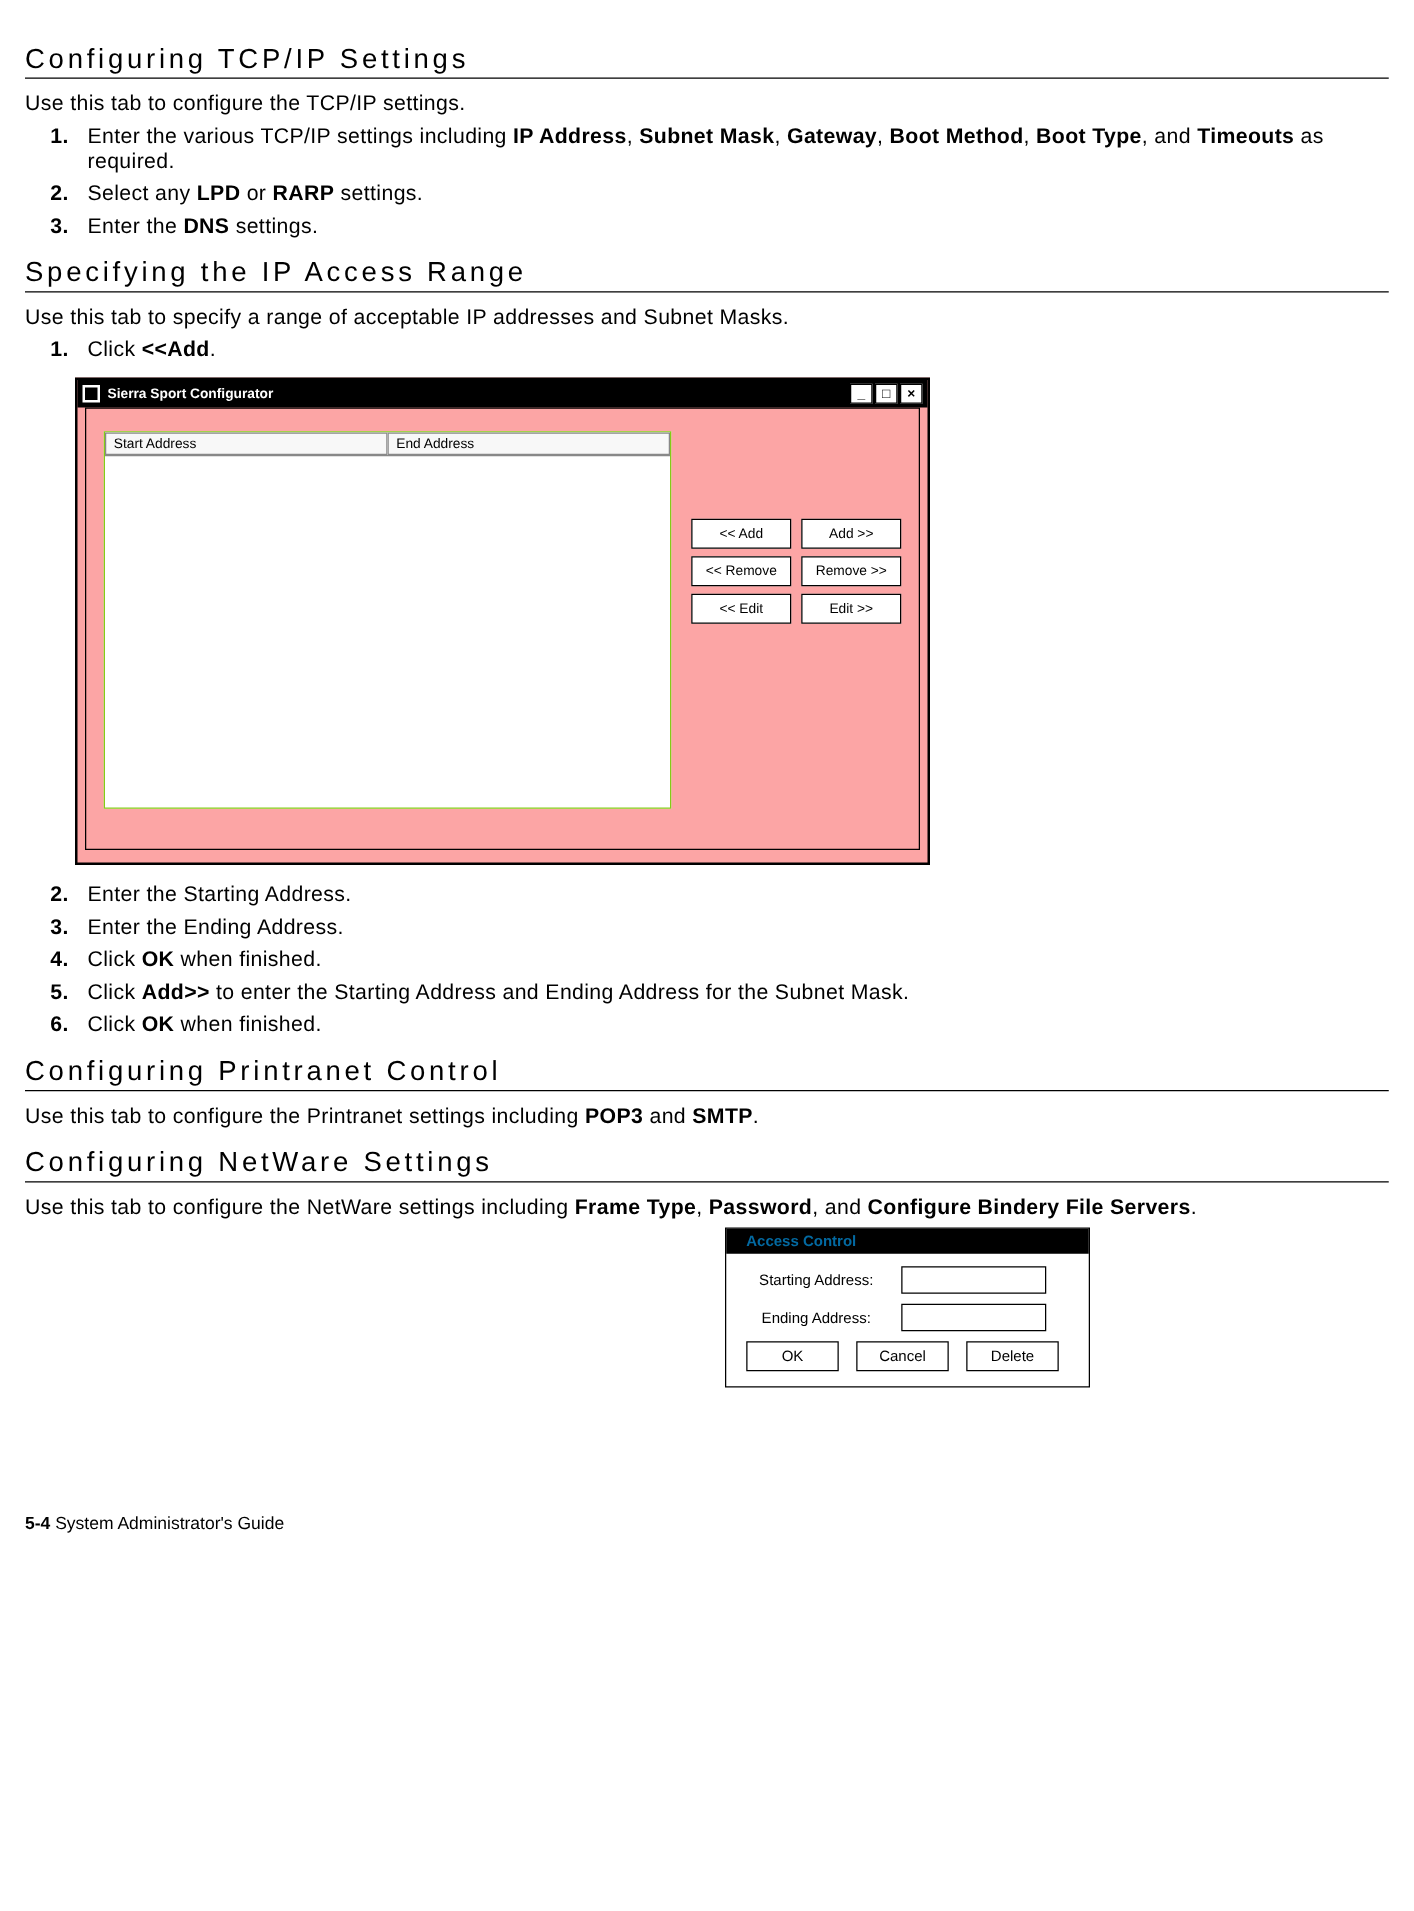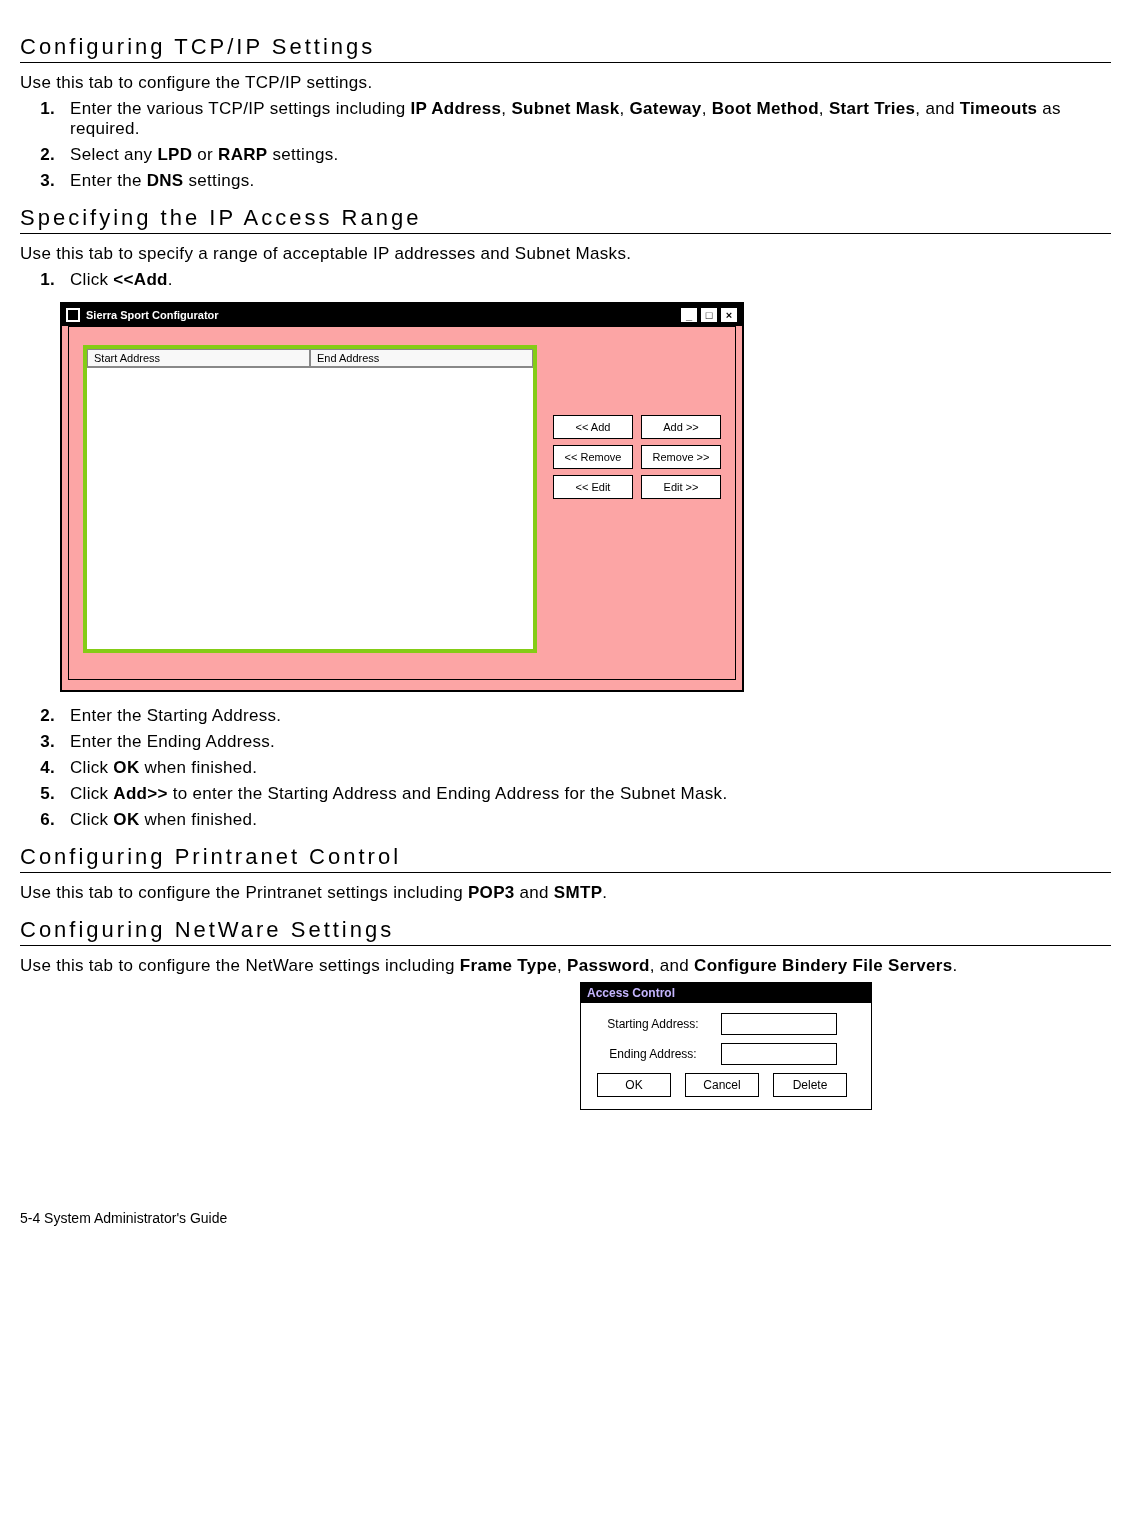--- a/index.html
+++ b/index.html
@@ -110,21 +110,21 @@
     .tab-panel {
       border: 1px solid #000;
       margin: 0 6px 10px 6px;
       padding: 18px 14px 24px 14px;
       display: flex;
       gap: 16px;
       align-items: flex-start;
       min-height: 310px;
     }
     .listbox {
-      border: 4px solid #84cc16;
+      border: 1px solid #84cc16;
       background: #fff;
       flex: 1;
       min-width: 180px;
       height: 300px;
     }
     .listhead {
       display: flex;
       border-bottom: 1px solid #888;
     }
     .listhead div {
@@ -162,23 +162,23 @@
       width: 290px;
       margin-left: 560px;
       margin-top: 4px;
       font-family: "MS Sans Serif", Tahoma, Arial, sans-serif;
       font-size: 12px;
       letter-spacing: 0;
       background: #fff;
     }
     .access-title {
       background: #000;
-      color: #c4b5fd;
-      font-weight: bold;
-      padding: 3px 6px;
+      color: #0369a1;
+      font-weight: bold;
+      padding: 3px 16px;
     }
     .access-body {
       padding: 10px 10px 12px 12px;
     }
     .access-row {
       display: flex;
       align-items: center;
       margin-bottom: 8px;
       gap: 8px;
     }
@@ -207,30 +207,30 @@
       align-items: center;
       justify-content: center;
       background: #fff;
     }
 
     .footer {
       margin-top: 100px;
       font-size: 14px;
       letter-spacing: 0;
     }
-    .footer .pg { font-weight: normal; }
+    .footer .pg { font-weight: bold; }
   </style>
 </head>
 <body>
 
 <h2>Configuring TCP/IP Settings</h2>
 <p class="intro">Use this tab to configure the TCP/IP settings.</p>
 <ol>
   <li>
-    <span>Enter the various TCP/IP settings including </span><span class="bold">IP Address</span><span>, </span><span class="bold">Subnet Mask</span><span>, </span><span class="bold">Gateway</span><span>, </span><span class="bold">Boot Method</span><span>, </span><span class="bold">Start Tries</span><span>, and </span><span class="bold">Timeouts</span><span> as required.</span>
+    <span>Enter the various TCP/IP settings including </span><span class="bold">IP Address</span><span>, </span><span class="bold">Subnet Mask</span><span>, </span><span class="bold">Gateway</span><span>, </span><span class="bold">Boot Method</span><span>, </span><span class="bold">Boot Type</span><span>, and </span><span class="bold">Timeouts</span><span> as required.</span>
   </li>
   <li>
     <span>Select any </span><span class="bold">LPD</span><span> or </span><span class="bold">RARP</span><span> settings.</span>
   </li>
   <li>
     <span>Enter the </span><span class="bold">DNS</span><span> settings.</span>
   </li>
 </ol>
 
 <h2>Specifying the IP Access Range</h2>

